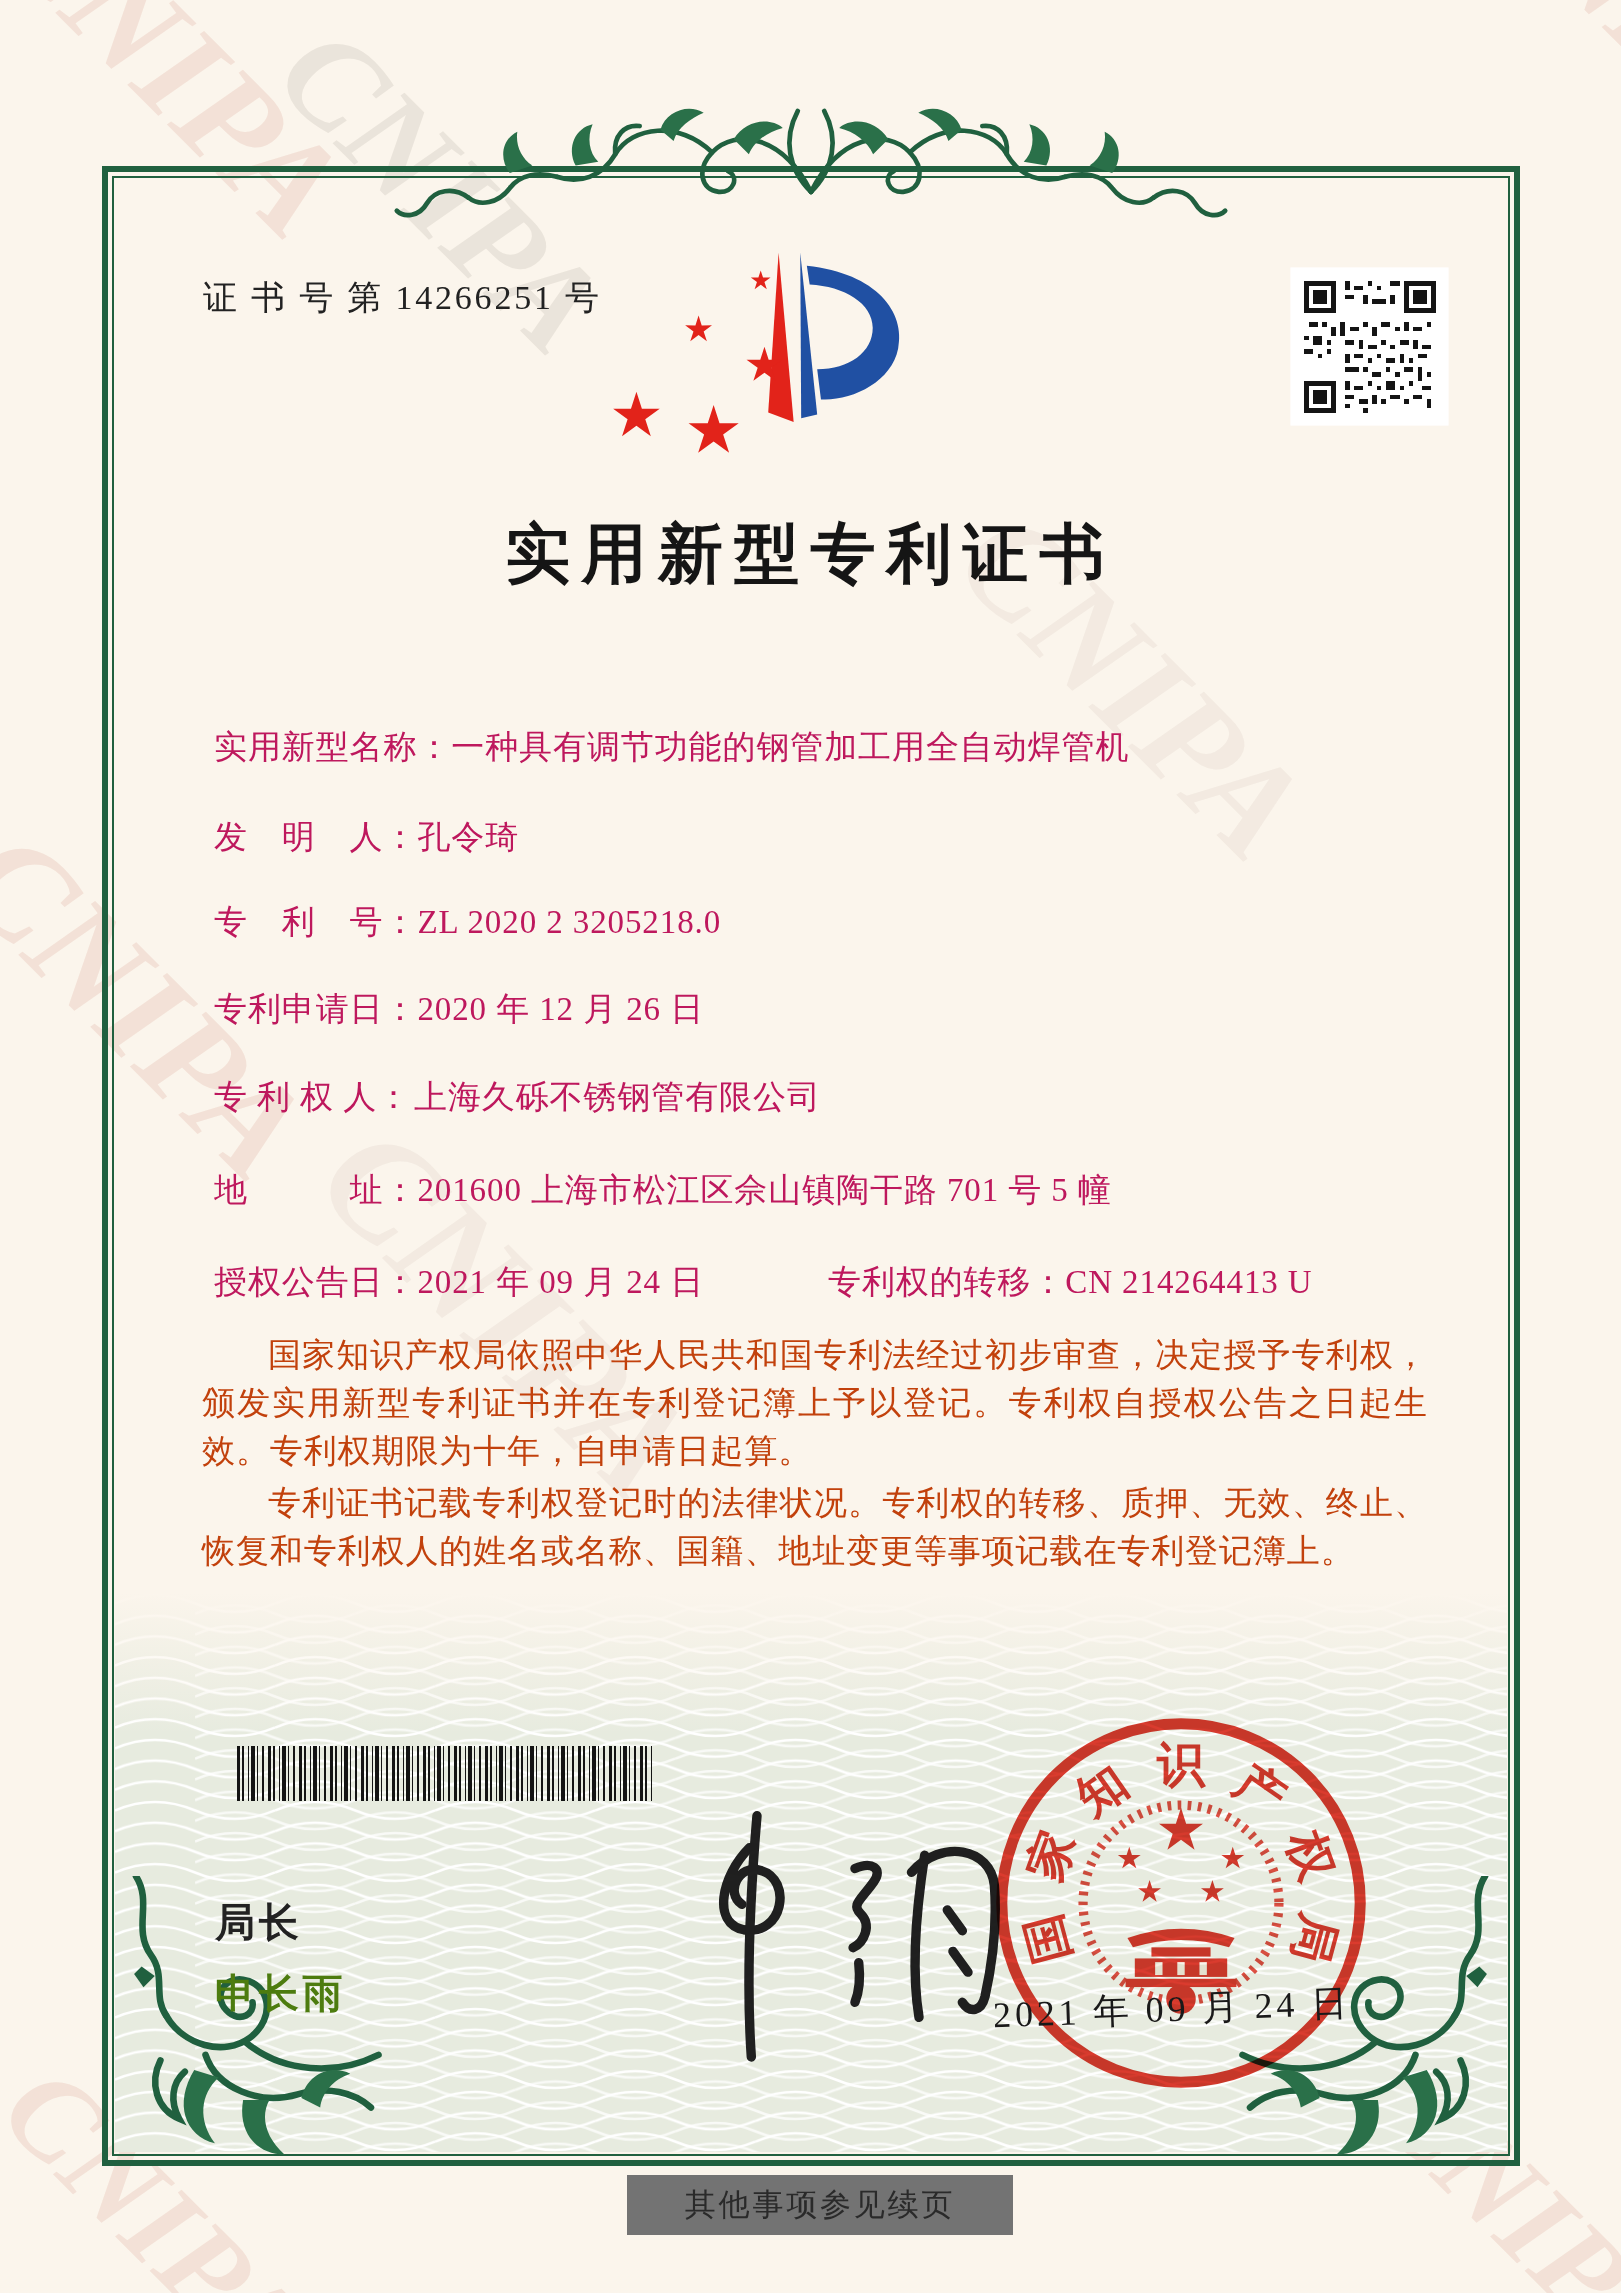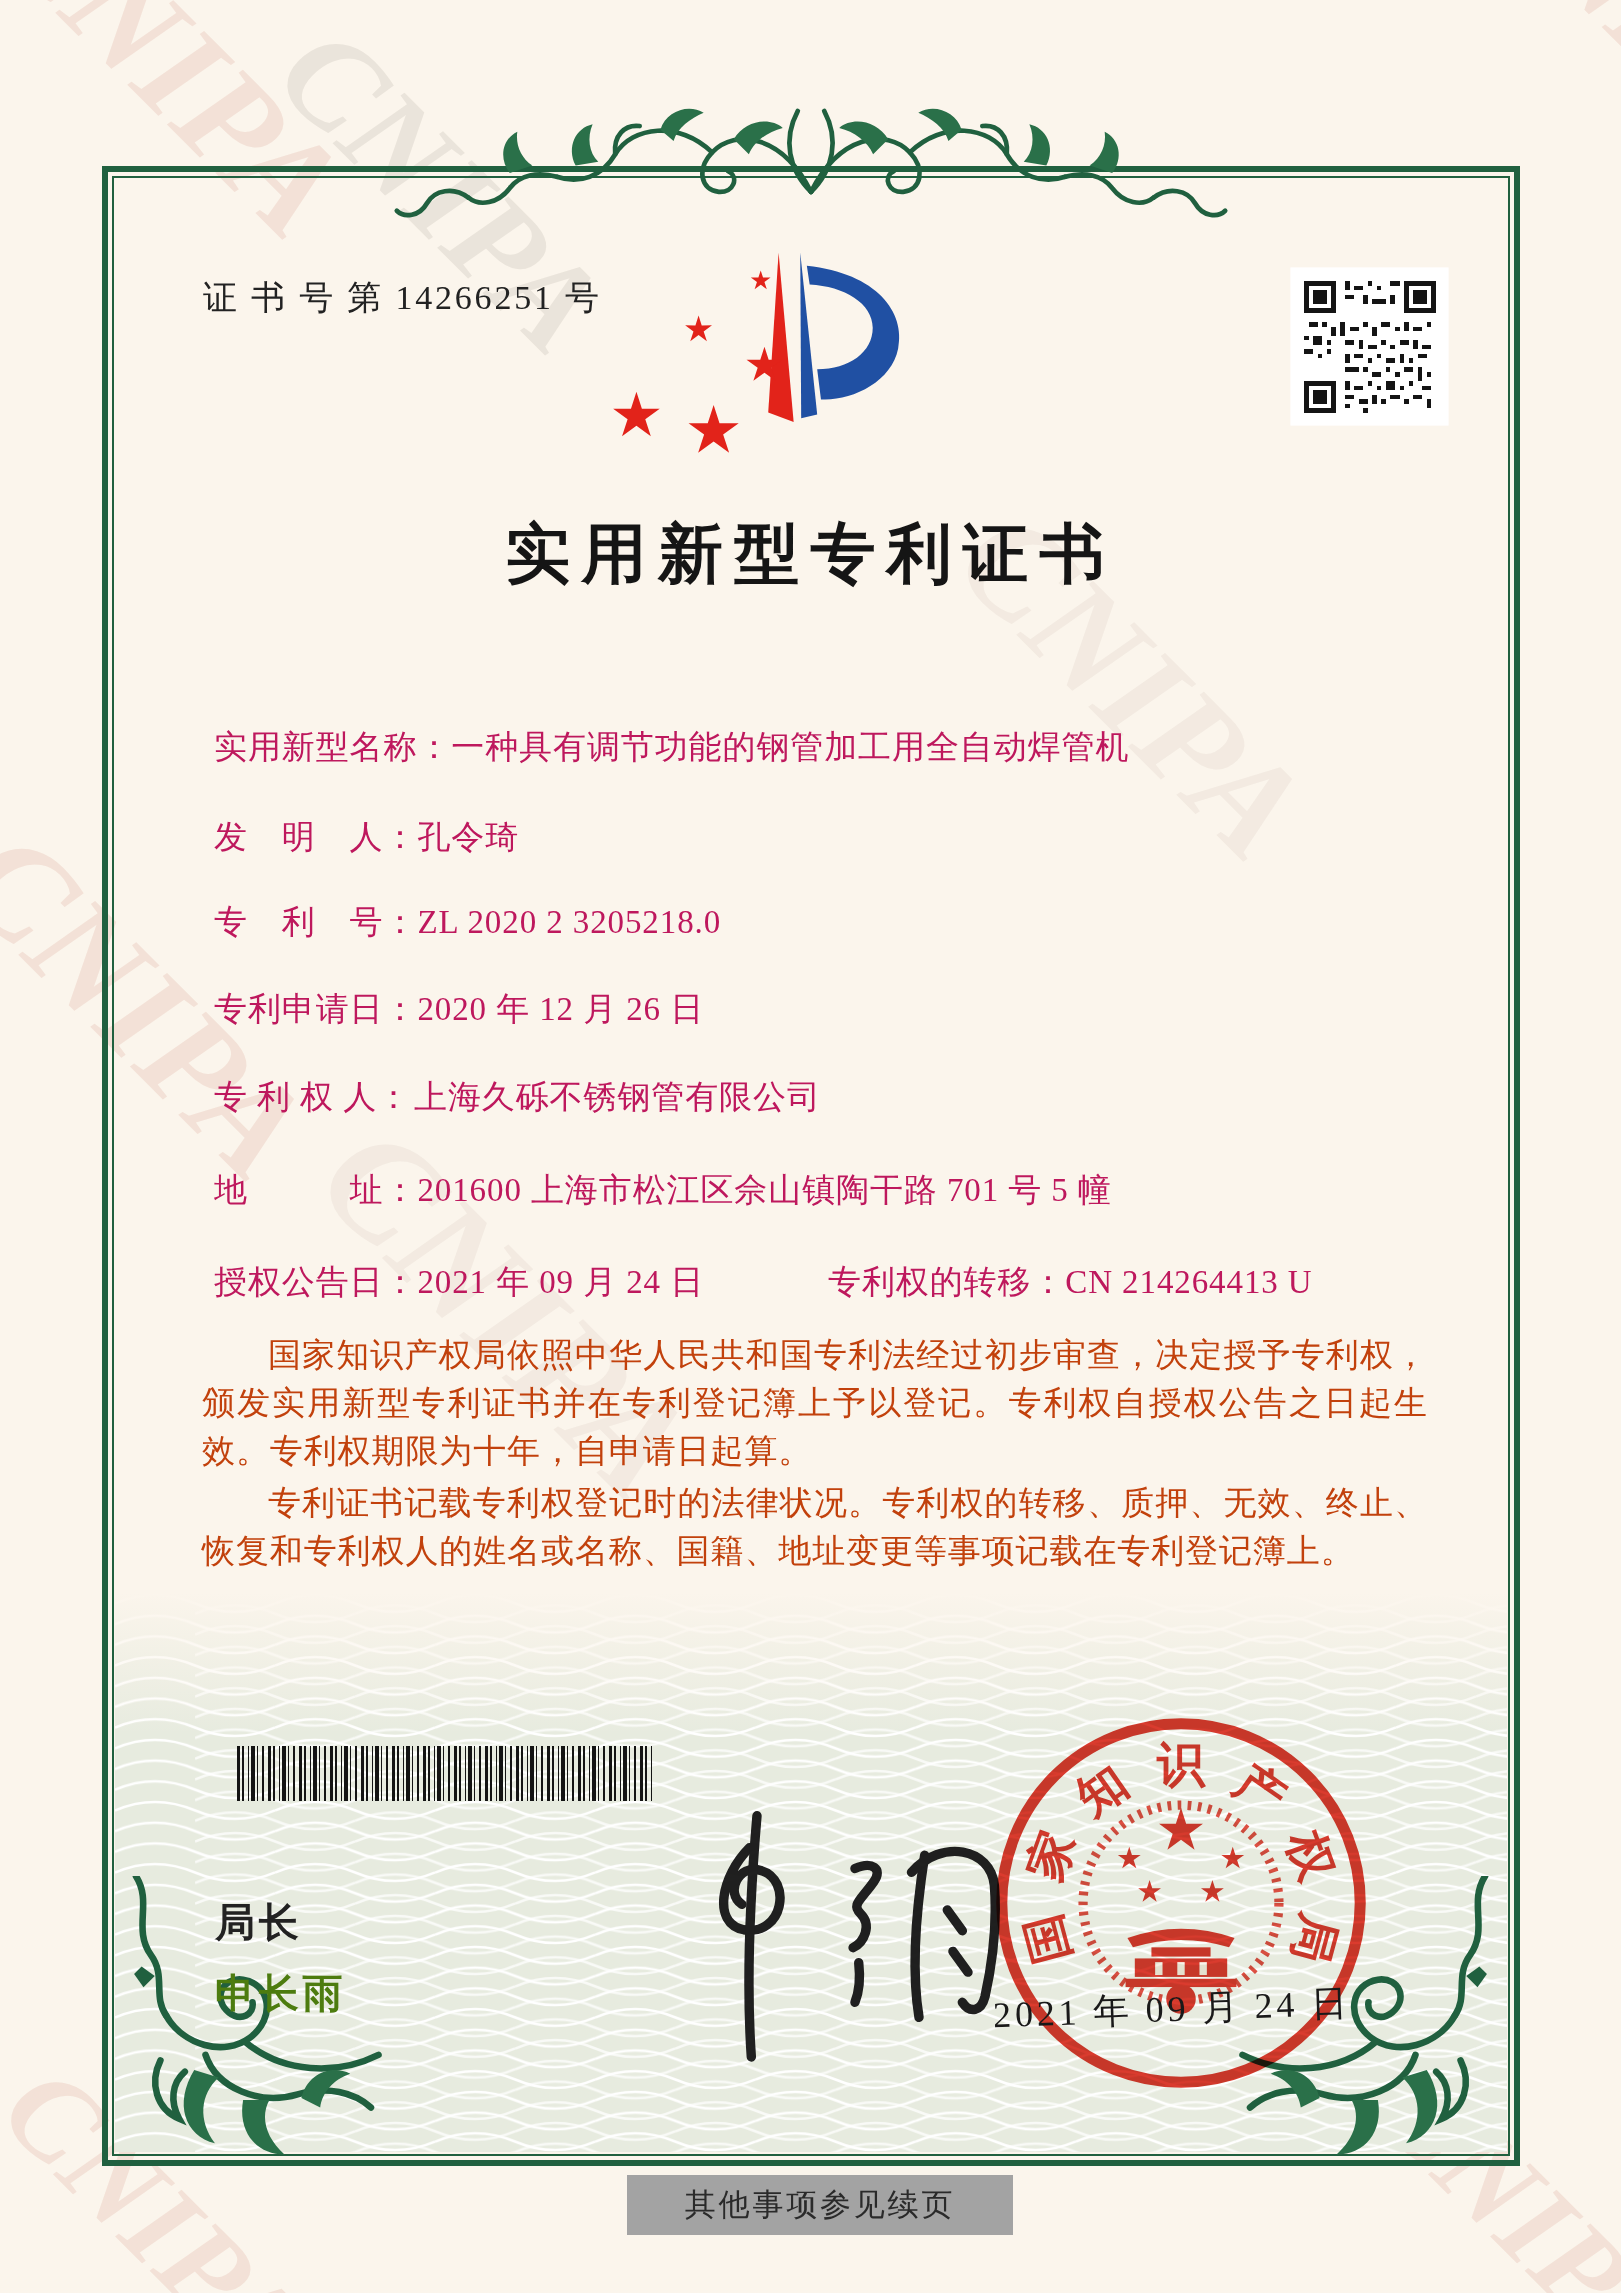--- a/index.html
+++ b/index.html
@@ -71,21 +71,21 @@
   .commissioner-title{position:absolute;left:215px;top:1895px;font-size:40px;letter-spacing:3.8px;font-weight:600;color:#222;}
   .commissioner-name{position:absolute;left:215px;top:1966px;font-size:40px;letter-spacing:3.8px;font-weight:600;color:#4d7c0f;}
   .signature{position:absolute;left:659px;top:1810px;width:358px;height:264px;}
   .seal{position:absolute;left:987px;top:1709px;width:388px;height:388px;opacity:0.93;mix-blend-mode:multiply;}
   .seal-date{
     position:absolute;left:962px;top:1985px;width:420px;text-align:center;
     font-size:36px;letter-spacing:3.8px;color:#191919;transform:rotate(-2deg);
   }
   .page-no{position:absolute;left:0;top:2100px;width:100%;text-align:center;font-size:29px;color:#333;}
   .note-strip{
-    position:absolute;left:627px;top:2175px;width:386px;height:60px;background:#a3a3a3;
+    position:absolute;left:627px;top:2175px;width:386px;height:60px;background:#737373;
     display:flex;align-items:center;justify-content:center;
   }
   .note-strip span{font-size:31px;letter-spacing:2.8px;color:#2a2a2a;}
 </style>
 </head>
 <body>
 
 <div class="page">
 
   <div class="wm pink" style="left:-38px;top:-19px;font-size:141px;">CNIPA</div>

